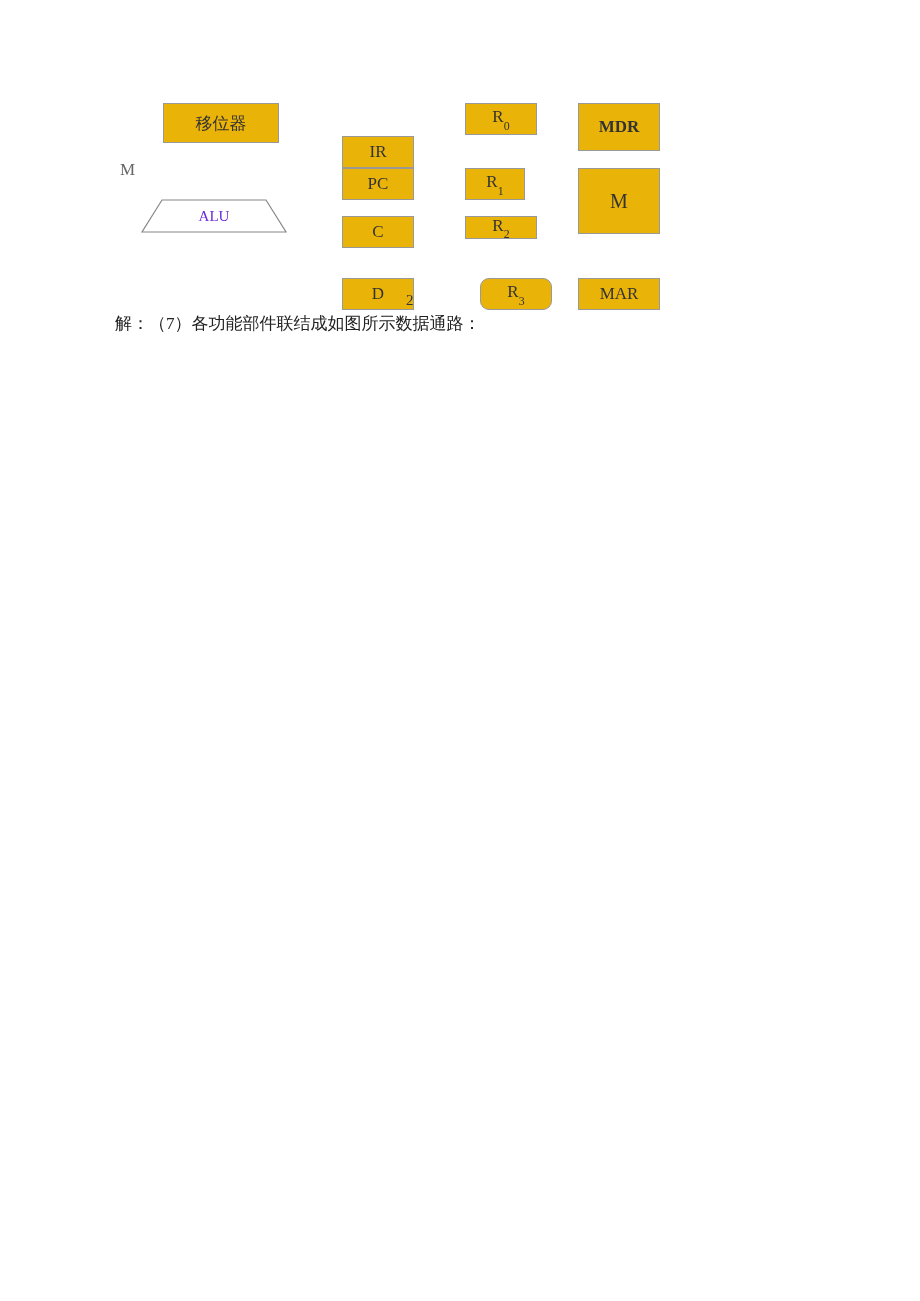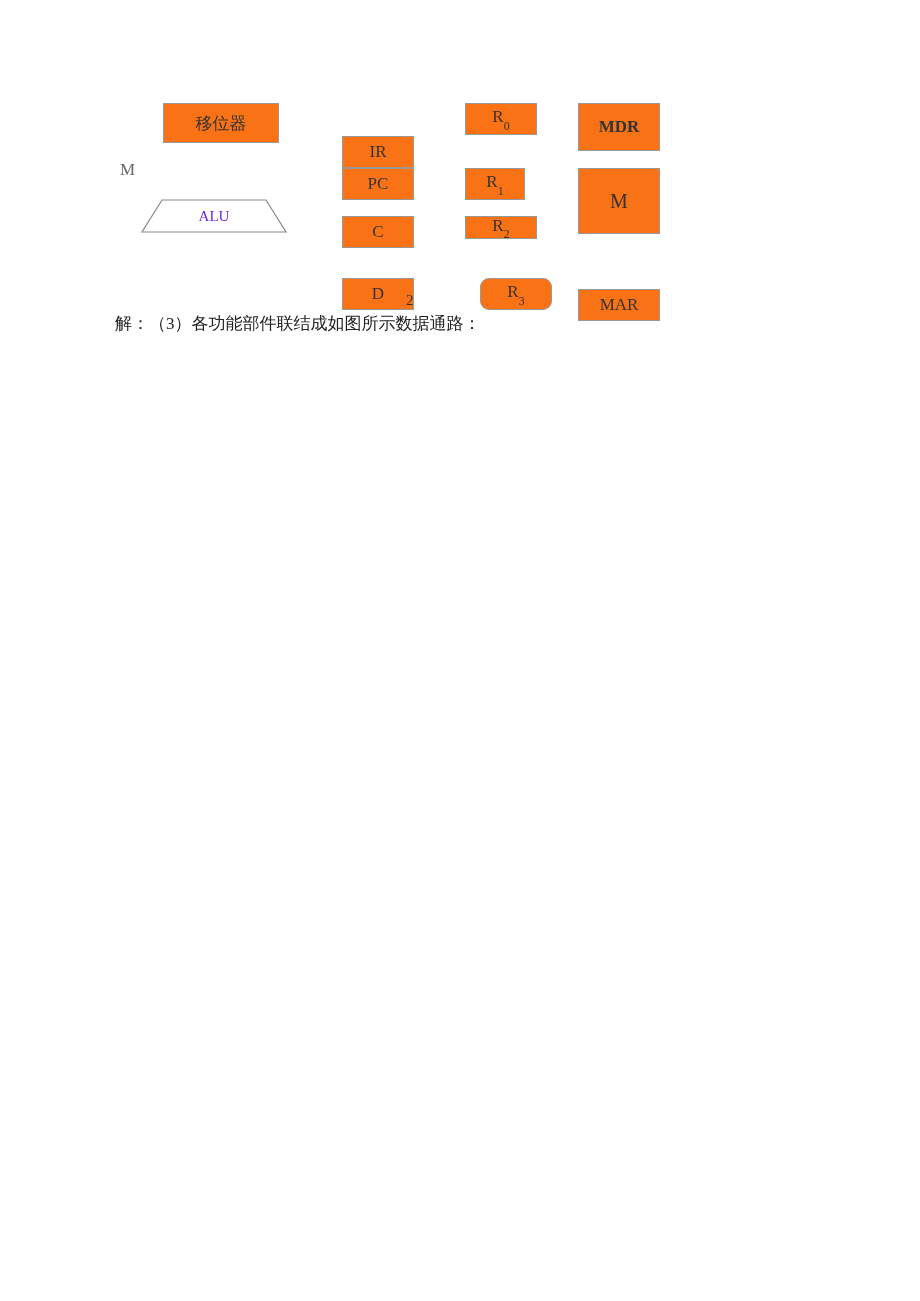--- a/index.html
+++ b/index.html
@@ -7,21 +7,21 @@
       padding: 0;
       width: 920px;
       height: 1301px;
       background: #ffffff;
       font-family: "SimSun", "Times New Roman", serif;
       position: relative;
     }
     .box {
       position: absolute;
       border: 1px solid #999;
-      background: #f97316;
+      background: #eab308;
       display: flex;
       align-items: center;
       justify-content: center;
       font-size: 17px;
       color: #333;
       box-sizing: border-box;
     }
     .shifter-box {
       left: 163px;
       top: 103px;
@@ -71,21 +71,21 @@
       top: 292px;
       font-size: 15px;
       color: #333;
     }
     .r0-box  { left: 465px; top: 103px; width: 72px; height: 32px; }
     .r1-box  { left: 465px; top: 168px; width: 60px; height: 32px; }
     .r2-box  { left: 465px; top: 216px; width: 72px; height: 23px; }
     .r3-box  { left: 480px; top: 278px; width: 72px; height: 32px; border-radius: 9px; }
     .mdr-box { left: 578px; top: 103px; width: 82px; height: 48px; font-weight: bold; }
     .mem-box { left: 578px; top: 168px; width: 82px; height: 66px; font-size: 20px; }
-    .mar-box { left: 578px; top: 278px; width: 82px; height: 32px; margin-top: 11px; }
+    .mar-box { left: 578px; top: 278px; width: 82px; height: 32px; }
     .sub {
       font-size: 0.7em;
       vertical-align: sub;
       position: relative;
       top: 3px;
     }
     .answer-line {
       position: absolute;
       left: 115px;
       top: 312px;
@@ -139,13 +139,13 @@
 <div class="box mdr-box">
   <span>MDR</span>
 </div>
 <div class="box mem-box">
   <span>M</span>
 </div>
 <div class="box mar-box">
   <span>MAR</span>
 </div>
 
-<div class="answer-line">解：（3）各功能部件联结成如图所示数据通路：</div>
+<div class="answer-line">解：（7）各功能部件联结成如图所示数据通路：</div>
 
 </body></html>

